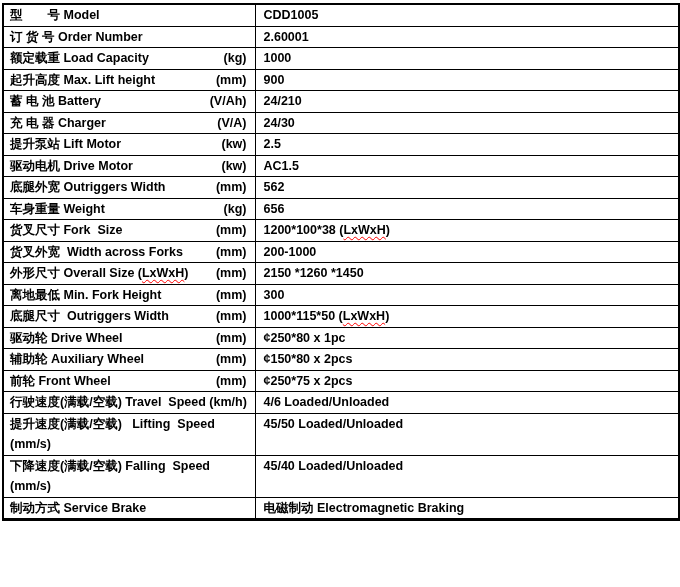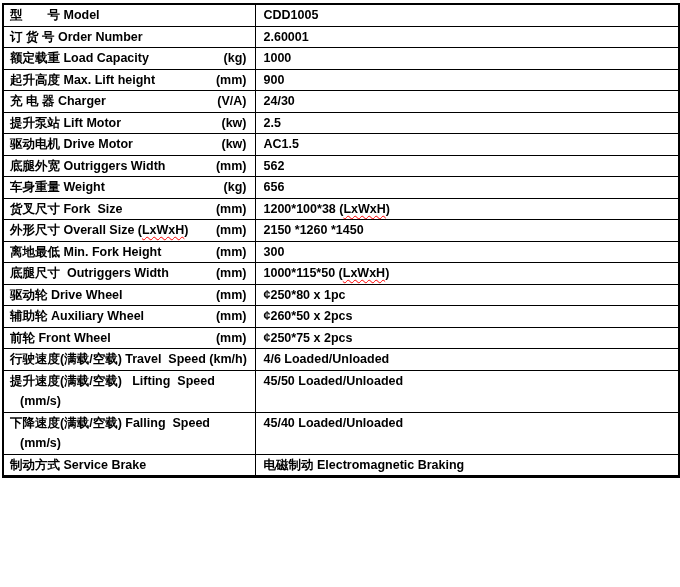--- a/index.html
+++ b/index.html
@@ -39,21 +39,21 @@
     white-space: nowrap;
     justify-content: flex-end;
   }
   .line2:empty { display: none; }
   .lc .line1 {
     display: flex;
     padding: 0 8px 0 6px;
   }
   .lc .ltext { flex: 1 1 auto; min-width: 0; }
   .lc .unit  { flex: 0 0 auto; }
-  .lc .line2 { padding-left: 16px; }
+  .lc .line2 { padding-left: 6px; }
   .vc .line1, .vc .line2 { padding-left: 8px; }
   
   tr:nth-child(20) .unit { margin-right: 22px; }
   
   .sq {
     text-decoration-line: underline;
     text-decoration-style: wavy;
     text-decoration-color: #ff0000;
     text-decoration-thickness: 1px;
     text-underline-offset: 2px;
@@ -117,20 +117,33 @@
 
     </td>
     <td class="vc">
       <div class="line1"><span>900</span><span class="sq"></span><span></span></div>
 
     </td>
   </tr>
         <tr>
     <td class="lc">
       <div class="line1">
+              <span class="ltext"><span>蓄 电 池 Battery</span><span class="sq"></span><span></span></span>
+              <span class="unit">(V/Ah)</span>
+            </div>
+
+    </td>
+    <td class="vc">
+      <div class="line1"><span>24/210</span><span class="sq"></span><span></span></div>
+
+    </td>
+  </tr>
+        <tr>
+    <td class="lc">
+      <div class="line1">
               <span class="ltext"><span>充 电 器 Charger</span><span class="sq"></span><span></span></span>
               <span class="unit">(V/A)</span>
             </div>
 
     </td>
     <td class="vc">
       <div class="line1"><span>24/30</span><span class="sq"></span><span></span></div>
 
     </td>
   </tr>
@@ -195,20 +208,33 @@
 
     </td>
     <td class="vc">
       <div class="line1"><span>1200*100*38 (</span><span class="sq">LxWxH</span><span>)</span></div>
 
     </td>
   </tr>
         <tr>
     <td class="lc">
       <div class="line1">
+              <span class="ltext"><span>货叉外宽&nbsp; Width across Forks</span><span class="sq"></span><span></span></span>
+              <span class="unit">(mm)</span>
+            </div>
+
+    </td>
+    <td class="vc">
+      <div class="line1"><span>200-1000</span><span class="sq"></span><span></span></div>
+
+    </td>
+  </tr>
+        <tr>
+    <td class="lc">
+      <div class="line1">
               <span class="ltext"><span>外形尺寸 Overall Size (</span><span class="sq">LxWxH</span><span>)</span></span>
               <span class="unit">(mm)</span>
             </div>
 
     </td>
     <td class="vc">
       <div class="line1"><span>2150 *1260 *1450</span><span class="sq"></span><span></span></div>
 
     </td>
   </tr>
@@ -253,21 +279,21 @@
   </tr>
         <tr>
     <td class="lc">
       <div class="line1">
               <span class="ltext"><span>辅助轮 Auxiliary Wheel</span><span class="sq"></span><span></span></span>
               <span class="unit">(mm)</span>
             </div>
 
     </td>
     <td class="vc">
-      <div class="line1"><span>¢260*50 x 2pcs</span><span class="sq"></span><span></span></div>
+      <div class="line1"><span>¢150*80 x 2pcs</span><span class="sq"></span><span></span></div>
 
     </td>
   </tr>
         <tr>
     <td class="lc">
       <div class="line1">
               <span class="ltext"><span>前轮 Front Wheel</span><span class="sq"></span><span></span></span>
               <span class="unit">(mm)</span>
             </div>
 

